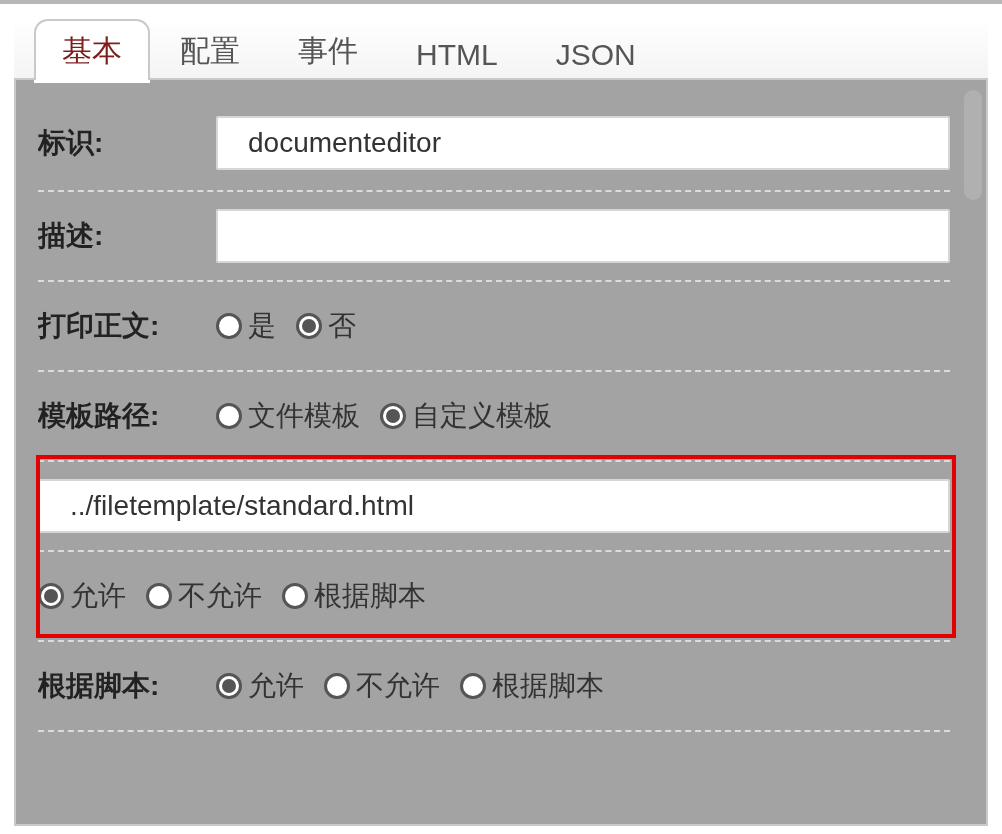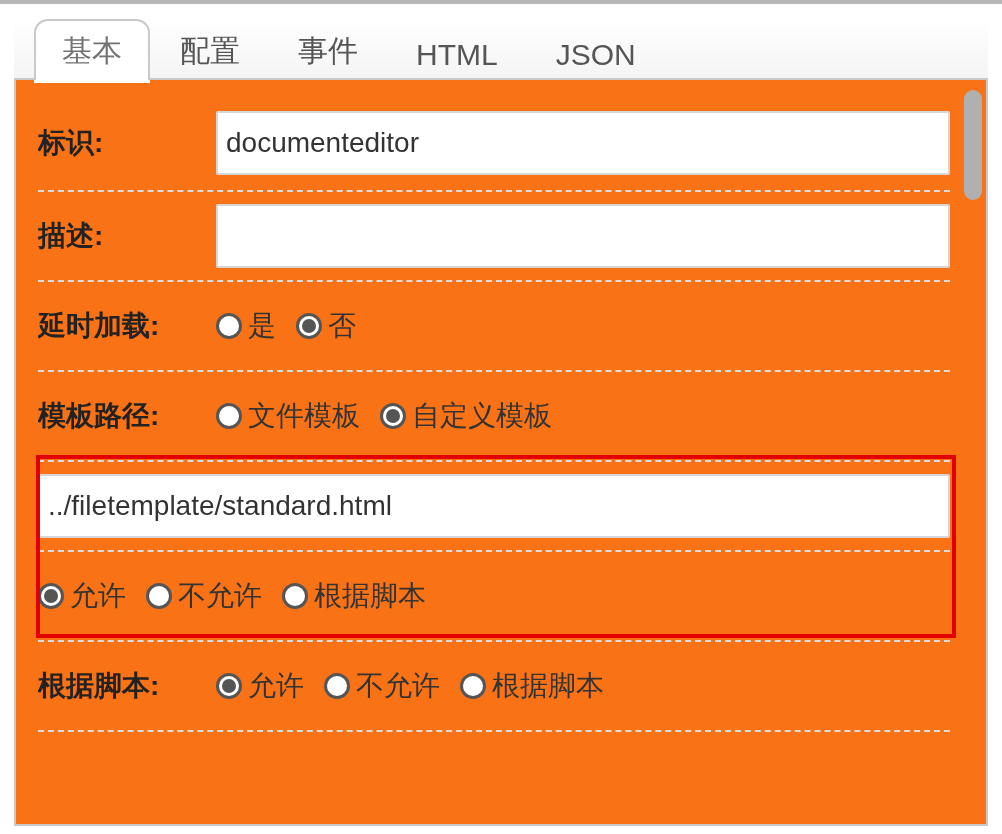--- a/index.html
+++ b/index.html
@@ -39,32 +39,32 @@
     border: 2px solid transparent;
     border-bottom: none;
     border-top-left-radius: 14px;
     border-top-right-radius: 14px;
     cursor: pointer;
     margin-right: 2px;
     background: transparent;
     top: 2px;
   }
   .tab.active {
-    color: #737373;
+    color: #7f1d1d;
     background: #ffffff;
     border-color: #c9c9c9;
     z-index: 2;
     box-shadow: 0 3px 0 #ffffff; 
   }
   
   .panel {
     position: relative;
     border: 2px solid #c9c9c9;
     border-top: none;
-    background: #f97316;
+    background: #a3a3a3;
     height: calc(100% - 60px - 8px);
     padding: 22px 22px 0 22px;
     overflow: hidden;
   }
   .form {
     height: 100%;
     overflow-y: auto;
     padding-right: 14px;
   }
   .row {
@@ -80,25 +80,25 @@
     flex: none;
     font-weight: 700;
     font-size: 28px;
     color: #222;
   }
   .control {
     flex: 1;
   }
   input.text {
     width: 100%;
-    height: 64px;
+    height: 54px;
     border: 2px solid #d6d6d6;
     border-radius: 2px;
     font-size: 28px;
-    padding: 0 8px;
+    padding: 0 30px;
     color: #333;
     background: #fff;
   }
   .radio-group {
     display: flex;
     align-items: center;
     gap: 20px;
     flex-wrap: wrap;
   }
   .radio-item {
@@ -174,21 +174,21 @@
 
 
       <div class="row">
         <div class="label">描述:</div>
         <div class="control">
           <input class="text" value="" style="">
         </div>
       </div>
 
       <div class="row">
-        <div class="label">延时加载:</div>
+        <div class="label">打印正文:</div>
         <div class="control">
           <div class="radio-group">
             <span class="radio-item">
               <span class="radio"></span>
               <span>是</span>
             </span>
             <span class="radio-item">
               <span class="radio checked"></span>
               <span>否</span>
             </span>

